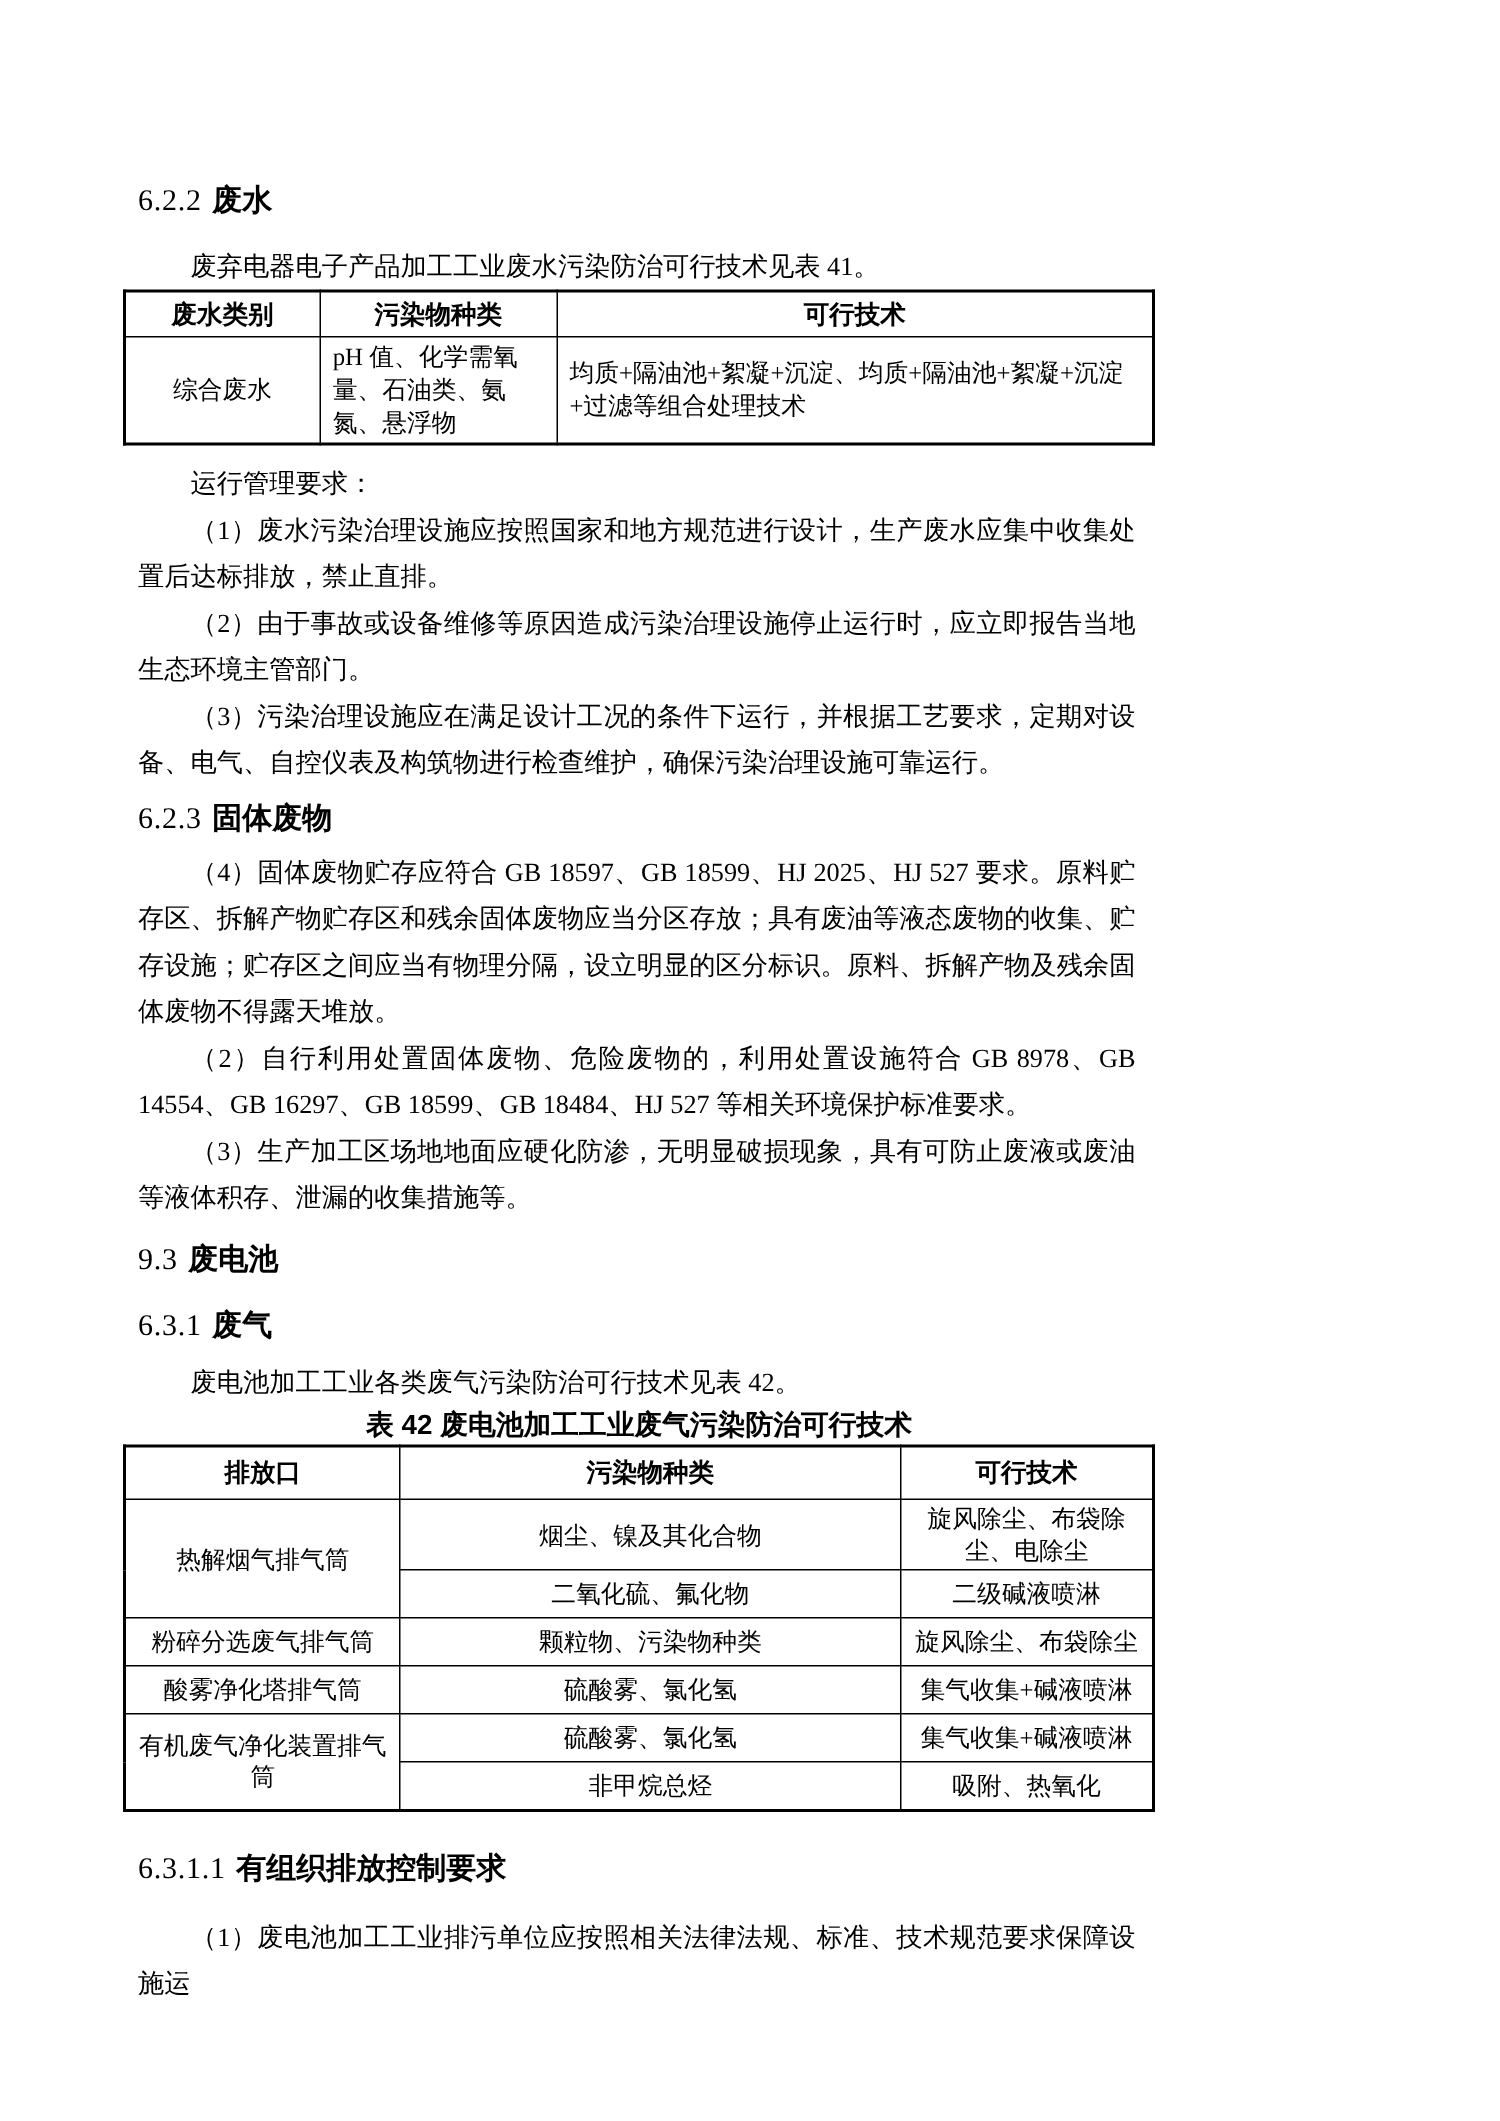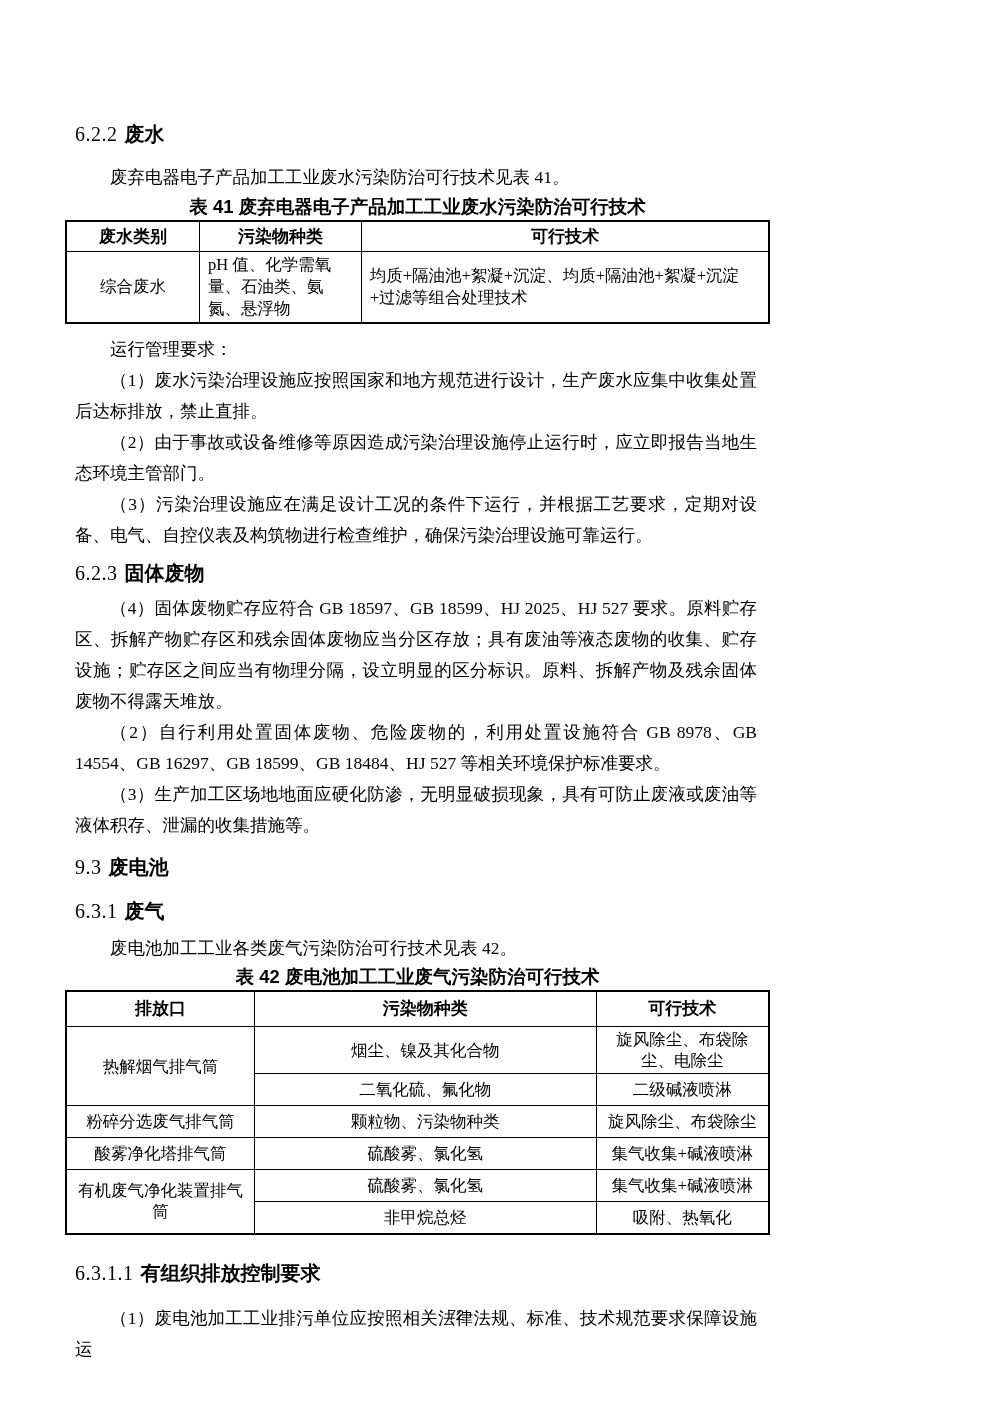--- a/index.html
+++ b/index.html
@@ -6,21 +6,21 @@
   html, body { margin: 0; padding: 0; background: #ffffff; }
   body {
     width: 1000px; height: 1414px;
     font-family: "Liberation Serif", "DejaVu Serif", serif;
     color: #000;
     overflow: hidden;
   }
   .page {
     position: relative;
     width: 912px; height: 1414px;
-    padding: 120px 142px 0 65px;
+    padding: 120px 142px 0 82px;
   }
   
   .sec-heading {
     margin: 0; padding-left: 10px;
     font-family: "Liberation Sans", "DejaVu Sans", sans-serif;
     font-weight: bold;
     font-size: 20px; line-height: 28px;
     color: #000;
   }
   .sec-heading .sec-num {
@@ -98,21 +98,20 @@
 <body>
 
 <div class="page">
 
   <h3 class="sec-heading">
     <span class="sec-num">6.2.2</span><span>废水</span>
   </h3>
 
   <p class="body-p mt-intro1">废弃电器电子产品加工工业废水污染防治可行技术见表 41。</p>
 
-  <p class="tbl-caption mt-cap41">表 41  废弃电器电子产品加工工业废水污染防治可行技术</p>
 
   <table class="doc-table" id="table41">
     <colgroup>
         <col style="width:19%">
         <col style="width:23%">
         <col style="width:58%">
       </colgroup>
     <thead>
       <tr>
         <th>废水类别</th>
@@ -198,15 +197,14 @@
       </tr>
     </tbody>
   </table>
 
   <h3 class="sec-heading mt-h6311">
     <span class="sec-num">6.3.1.1</span><span>有组织排放控制要求</span>
   </h3>
 
   <p class="body-p mt-org1">（1）废电池加工工业排污单位应按照相关法律法规、标准、技术规范要求保障设施运</p>
 
-  <div class="page-number">72</div>
 
 </div>
 
 </body></html>

